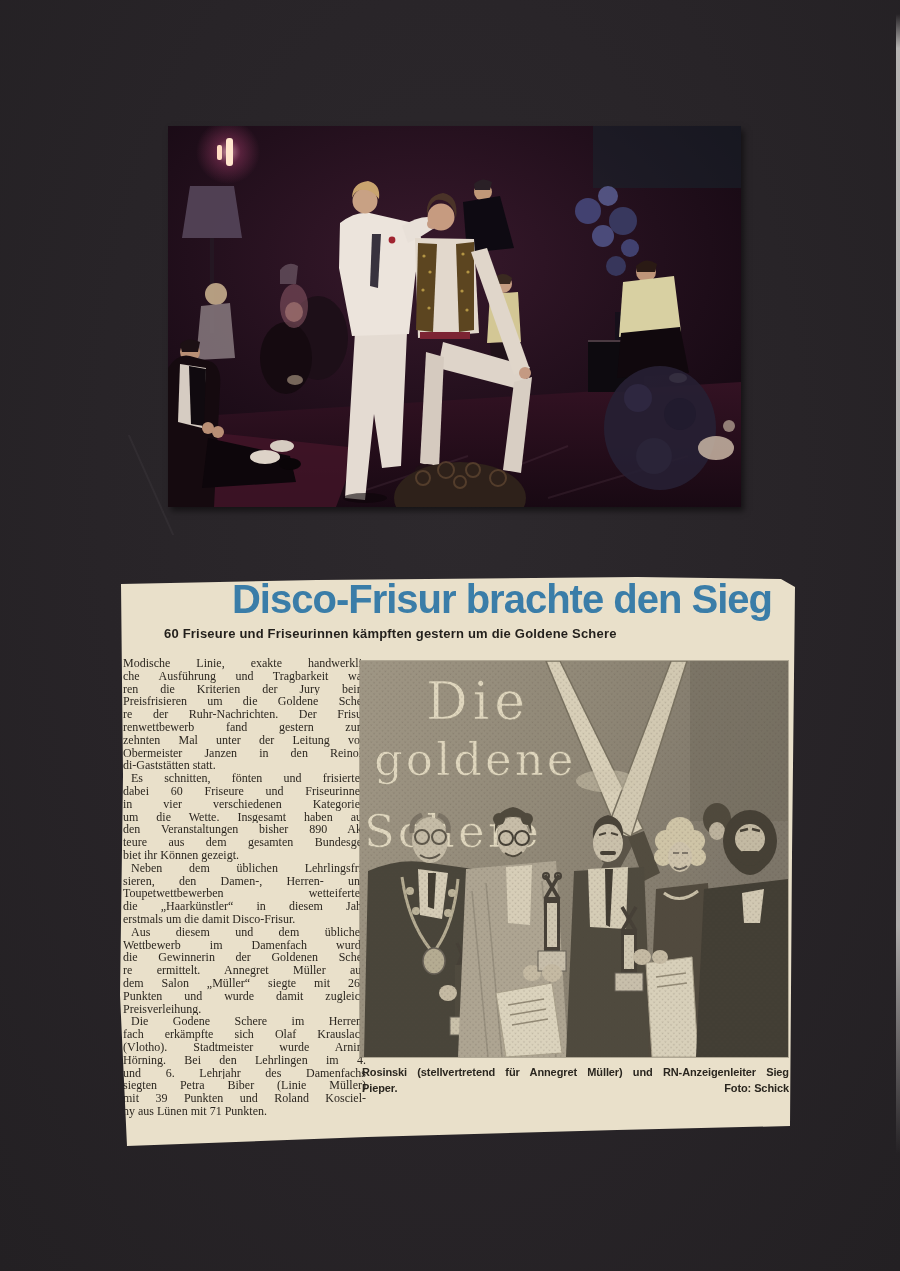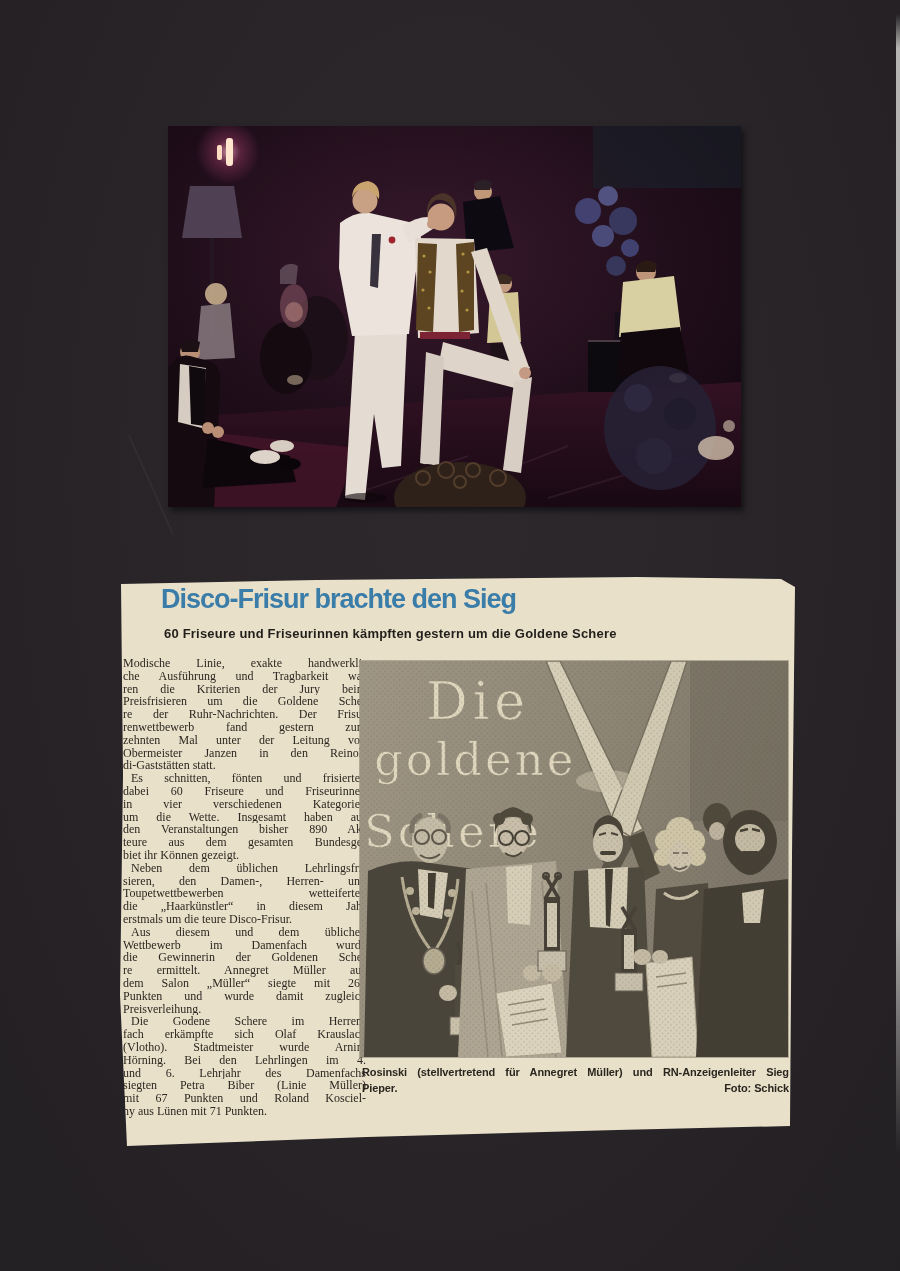--- a/index.html
+++ b/index.html
@@ -32,23 +32,23 @@
       radial-gradient(ellipse 130px 55px at 625px 18px, rgba(216,186,118,.38), transparent 70%),
       radial-gradient(ellipse 70px 120px at 8px 430px,  rgba(206,176,108,.30), transparent 70%),
       radial-gradient(ellipse 110px 45px at 310px 88px, rgba(211,182,116,.22), transparent 70%),
       radial-gradient(ellipse 90px 60px at 240px 470px, rgba(206,176,108,.18), transparent 70%),
       linear-gradient(180deg,#f0e8d5 0%,#eae1cb 35%,#e7decа 70%,#e3d9c0 100%);
     background-color:#e9e0ca;
     clip-path:polygon(4px 9px,200px 5px,520px 2px,664px 4px,678px 12px,675px 280px,673px 551px,500px 555px,250px 562px,10px 571px,3px 420px,6px 200px);
     filter:drop-shadow(2px 3px 4px rgba(0,0,0,.55));
   }
   #headline{
-    position:absolute;left:44px;top:2px;width:630px;
-    font-size:27px;font-weight:bold;letter-spacing:-1px;line-height:44px;
-    color:#3a7da8;white-space:nowrap;
+    position:absolute;left:25px;top:2px;width:630px;
+    font-size:40px;font-weight:bold;letter-spacing:-1px;line-height:44px;
+    color:#3a7da8;white-space:nowrap;text-align:right;
   }
   #subheadline{
     position:absolute;left:47px;top:51px;width:600px;
     font-size:13px;font-weight:bold;color:#221f1b;letter-spacing:.2px;white-space:nowrap;
   }
   #article-column{position:absolute;left:6px;top:82px;width:243px;}
   .art-line{
     font-family:"Liberation Serif",serif;font-size:12px;height:12.8px;line-height:12.8px;
     color:#2c2720;text-align:justify;text-align-last:justify;white-space:nowrap;overflow:hidden;
   }
@@ -256,35 +256,35 @@
         <div class="art-line">dabei 60 Friseure und Friseurinnen</div>
         <div class="art-line">in vier verschiedenen Kategorien</div>
         <div class="art-line">um die Wette. Insgesamt haben auf</div>
         <div class="art-line">den Veranstaltungen bisher 890 Ak-</div>
         <div class="art-line">teure aus dem gesamten Bundesge-</div>
         <div class="art-line end">biet ihr Können gezeigt.</div>
         <div class="art-line ind">Neben dem üblichen Lehrlingsfri-</div>
         <div class="art-line">sieren, den Damen-, Herren- und</div>
         <div class="art-line">Toupetwettbewerben wetteiferten</div>
         <div class="art-line">die „Haarkünstler“ in diesem Jahr</div>
-        <div class="art-line end">erstmals um die teure Disco-Frisur.</div>
+        <div class="art-line end">erstmals um die damit Disco-Frisur.</div>
         <div class="art-line ind">Aus diesem und dem üblichen</div>
         <div class="art-line">Wettbewerb im Damenfach wurde</div>
         <div class="art-line">die Gewinnerin der Goldenen Sche-</div>
         <div class="art-line">re ermittelt. Annegret Müller aus</div>
         <div class="art-line">dem Salon „Müller“ siegte mit 269</div>
         <div class="art-line">Punkten und wurde damit zugleich</div>
         <div class="art-line end">Preisverleihung.</div>
         <div class="art-line ind">Die Godene Schere im Herren-</div>
         <div class="art-line">fach erkämpfte sich Olaf Krauslach</div>
         <div class="art-line">(Vlotho). Stadtmeister wurde Arnim</div>
         <div class="art-line">Hörning. Bei den Lehrlingen im 4.</div>
         <div class="art-line">und 6. Lehrjahr des Damenfachs</div>
         <div class="art-line">siegten Petra Biber (Linie Müller)</div>
-        <div class="art-line">mit 67 Punkten und Roland Kosciel-</div>
+        <div class="art-line">mit 39 Punkten und Roland Kosciel-</div>
         <div class="art-line end">ny aus Lünen mit 71 Punkten.</div>
       </div>
 
     <div id="article-photo">
       <svg viewBox="0 0 428 396">
         <defs>
           <linearGradient id="bwG" x1="0" y1="0" x2="1" y2=".25">
             <stop offset="0" stop-color="#978f80"></stop>
             <stop offset=".55" stop-color="#847d6f"></stop>
             <stop offset="1" stop-color="#6f6960"></stop>

